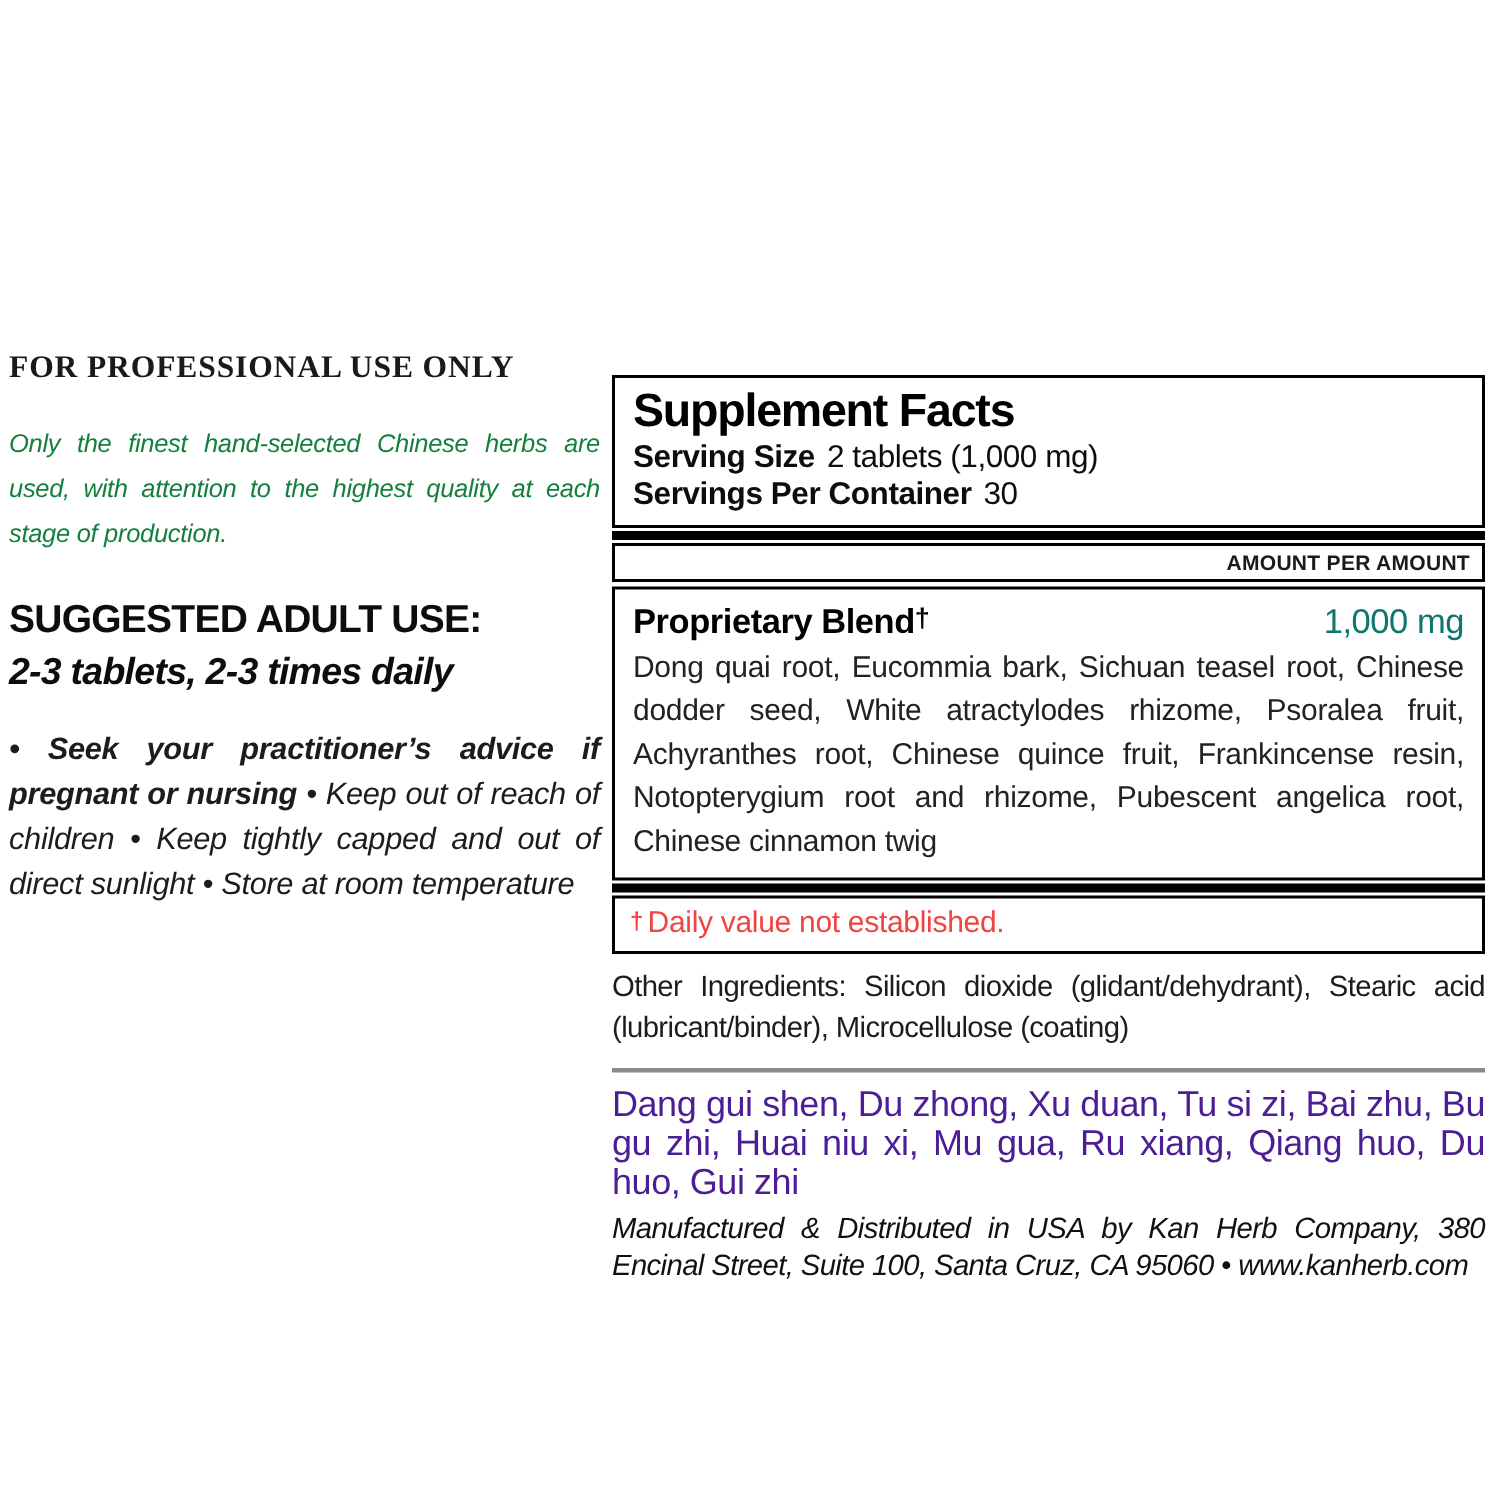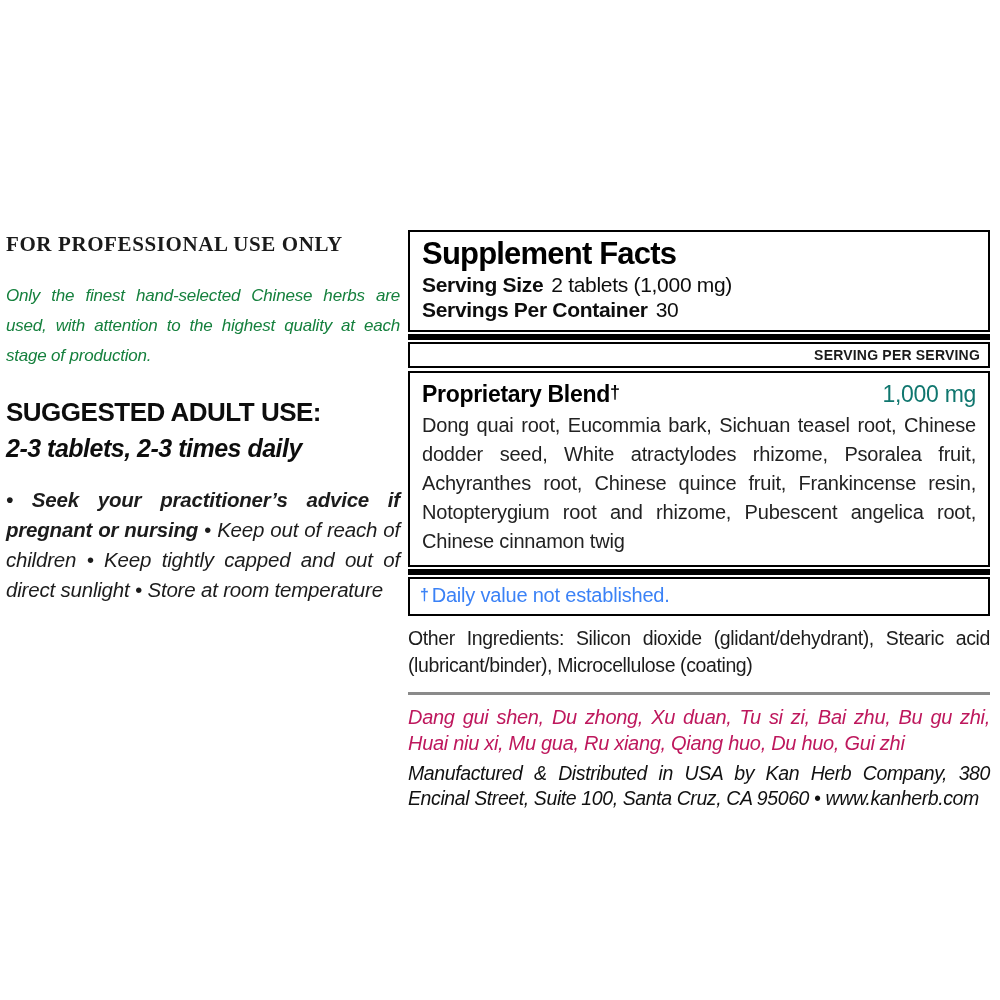--- a/index.html
+++ b/index.html
@@ -73,21 +73,21 @@
     position: absolute;
     left: 408px;
     top: 230px;
     width: 582px;
   }
   .sf-box {
     box-sizing: border-box;
     border: 2px solid #000;
     background: #fff;
   }
-  .sf-header-box { padding: 4px 12px 8px 12px; }
+  .sf-header-box { padding: 4px 12px 8px 12px; margin-top: 20px; }
   .sf-title {
     font-weight: bold;
     font-size: 31px;
     letter-spacing: -0.8px;
     line-height: 36px;
     color: #000;
   }
   .sf-line {
     font-size: 21px;
     line-height: 25px;
@@ -129,45 +129,44 @@
     font-size: 20px;
     line-height: 29px;
     letter-spacing: -0.2px;
     text-align: justify;
     color: #222;
   }
   .dv-box {
     padding: 5px 10px 7px 10px;
     font-size: 20px;
     letter-spacing: -0.2px;
-    color: #3b82f6;
+    color: #ef4444;
   }
   .dv-dagger { font-weight: bold; font-size: 16px; vertical-align: 2px; margin-right: 3px; }
 
   
   .other-ingredients {
     margin-top: 9px;
     font-size: 19.5px;
     line-height: 27px;
     letter-spacing: -0.4px;
     text-align: justify;
     color: #1c1c1c;
   }
   .gray-rule {
     border: none;
     border-top: 3px solid #8a8a8a;
     margin: 13px 0 9px 0;
   }
   .pinyin {
-    font-style: italic;
-    font-size: 20px;
+    font-size: 24px;
     line-height: 26px;
     letter-spacing: -0.3px;
     text-align: justify;
-    color: #be185d;
+    color: #4c1d95;
   }
   .manufacturer {
     margin-top: 5px;
     font-weight: normal;
     font-style: italic;
     font-size: 19.5px;
     line-height: 25px;
     letter-spacing: -0.4px;
     text-align: justify;
     color: #111;
@@ -195,21 +194,21 @@
       <div class="sf-line">
         <span class="lbl">Serving Size</span><span class="val">2 tablets (1,000 mg)</span>
       </div>
       <div class="sf-line">
         <span class="lbl">Servings Per Container</span><span class="val">30</span>
       </div>
     </div>
 
     <div class="thick-bar"></div>
 
-    <div class="amount-row">SERVING PER SERVING</div>
+    <div class="amount-row">AMOUNT PER AMOUNT</div>
 
     <div class="sf-box blend-box">
       <div class="blend-row">
         <span class="blend-name"><span>Proprietary Blend</span><span class="blend-dagger">†</span></span>
         <span class="blend-amount">1,000 mg</span>
       </div>
       <div class="blend-ingredients">Dong quai root, Eucommia bark, Sichuan teasel root, Chinese dodder seed, White atractylodes rhizome, Psoralea fruit, Achyranthes root, Chinese quince fruit, Frankincense resin, Notopterygium root and rhizome, Pubescent angelica root, Chinese cinnamon twig</div>
     </div>
 
     <div class="thick-bar"></div>

